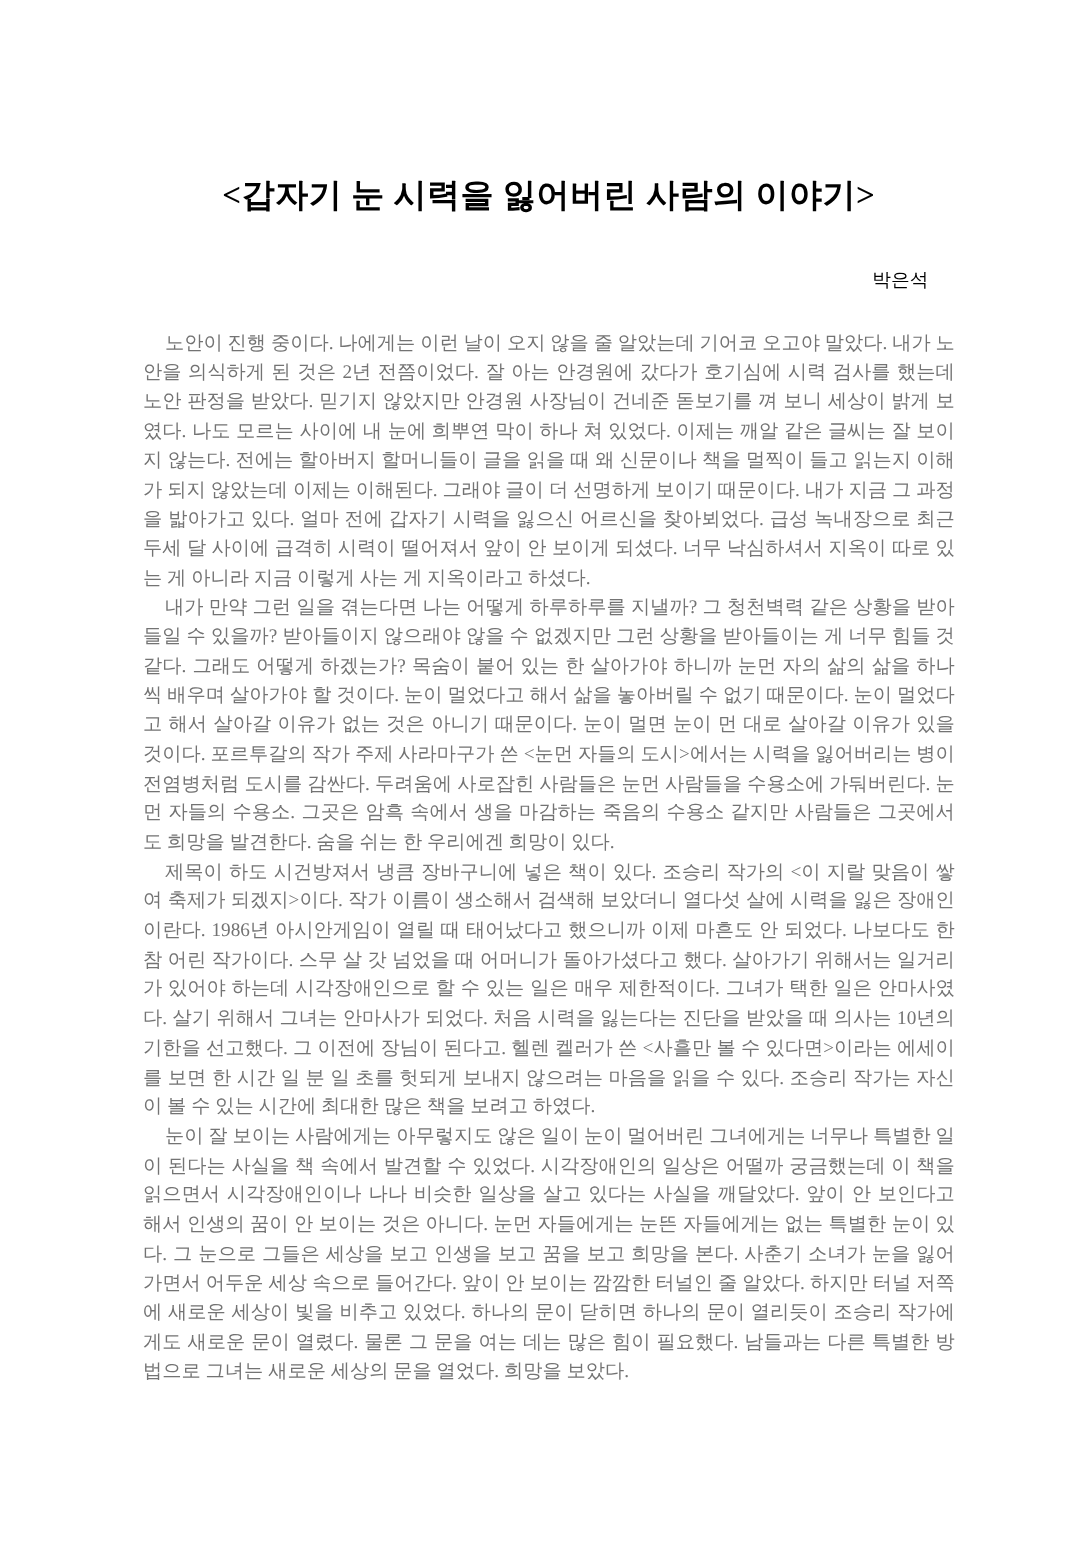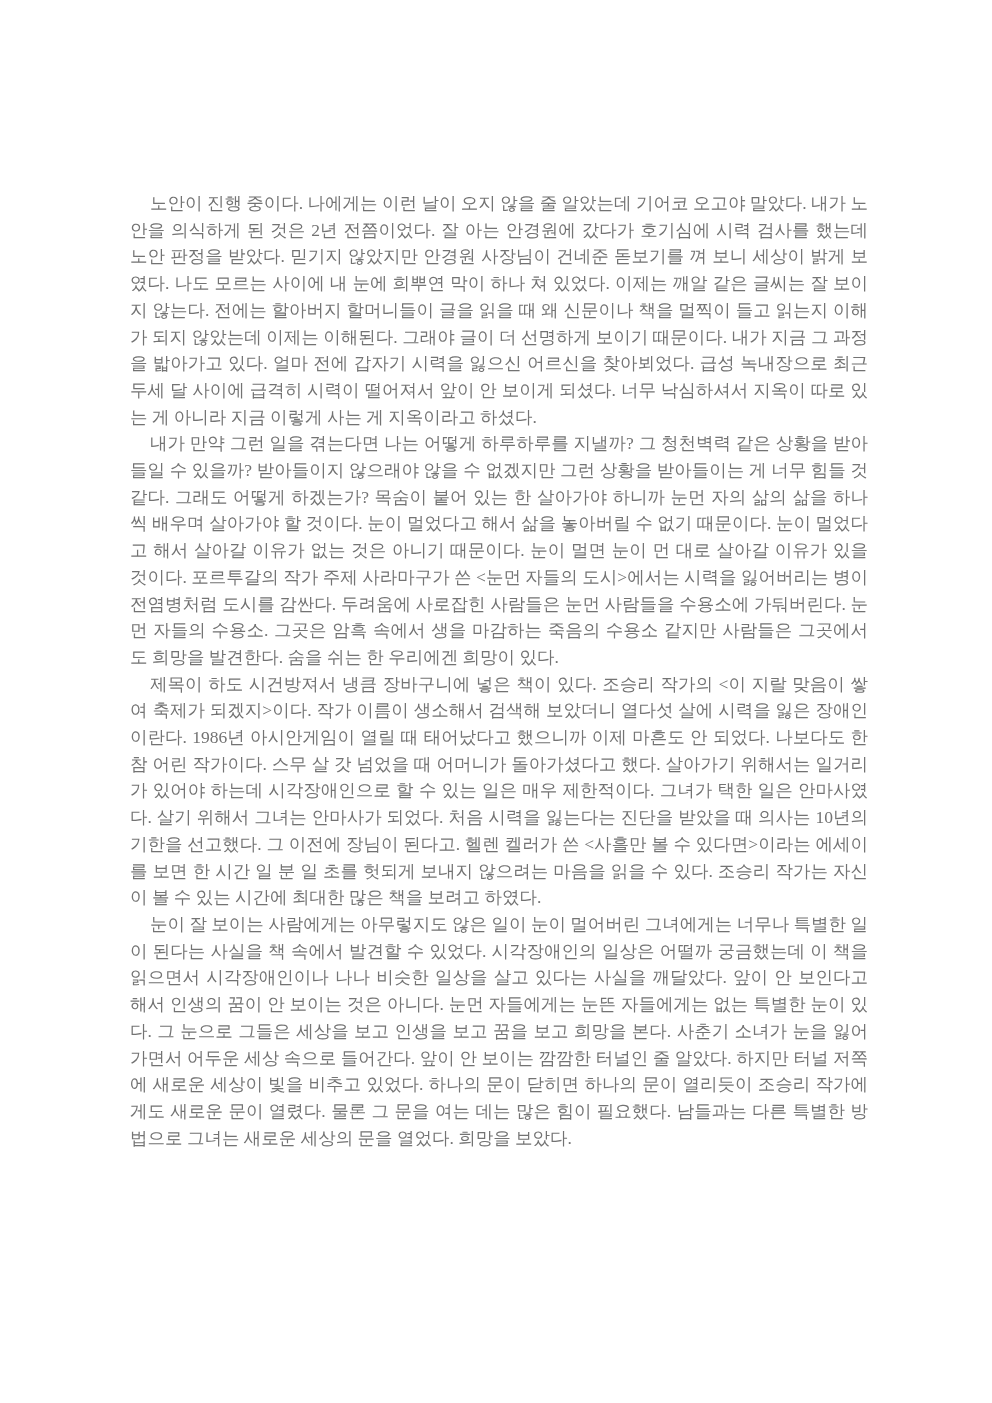--- a/index.html
+++ b/index.html
@@ -51,21 +51,23 @@
   .doc-body p {
     margin: 0;
     padding: 0;
     text-indent: 20px;
   }
 </style>
 </head>
 <body>
 
 <div class="page">
+  <h1 class="doc-title">&lt;갑자기 눈 시력을 잃어버린 사람의 이야기&gt;</h1>
 
+  <div class="doc-author">박은석</div>
 
   <div class="doc-body">
     <p>노안이 진행 중이다. 나에게는 이런 날이 오지 않을 줄 알았는데 기어코 오고야 말았다. 내가 노안을 의식하게 된 것은 2년 전쯤이었다. 잘 아는 안경원에 갔다가 호기심에 시력 검사를 했는데 노안 판정을 받았다. 믿기지 않았지만 안경원 사장님이 건네준 돋보기를 껴 보니 세상이 밝게 보였다. 나도 모르는 사이에 내 눈에 희뿌연 막이 하나 쳐 있었다. 이제는 깨알 같은 글씨는 잘 보이지 않는다. 전에는 할아버지 할머니들이 글을 읽을 때 왜 신문이나 책을 멀찍이 들고 읽는지 이해가 되지 않았는데 이제는 이해된다. 그래야 글이 더 선명하게 보이기 때문이다. 내가 지금 그 과정을 밟아가고 있다. 얼마 전에 갑자기 시력을 잃으신 어르신을 찾아뵈었다. 급성 녹내장으로 최근 두세 달 사이에 급격히 시력이 떨어져서 앞이 안 보이게 되셨다. 너무 낙심하셔서 지옥이 따로 있는 게 아니라 지금 이렇게 사는 게 지옥이라고 하셨다.</p>
     <p>내가 만약 그런 일을 겪는다면 나는 어떻게 하루하루를 지낼까? 그 청천벽력 같은 상황을 받아들일 수 있을까? 받아들이지 않으래야 않을 수 없겠지만 그런 상황을 받아들이는 게 너무 힘들 것 같다. 그래도 어떻게 하겠는가? 목숨이 붙어 있는 한 살아가야 하니까 눈먼 자의 삶의 삶을 하나씩 배우며 살아가야 할 것이다. 눈이 멀었다고 해서 삶을 놓아버릴 수 없기 때문이다. 눈이 멀었다고 해서 살아갈 이유가 없는 것은 아니기 때문이다. 눈이 멀면 눈이 먼 대로 살아갈 이유가 있을 것이다. 포르투갈의 작가 주제 사라마구가 쓴 &lt;눈먼 자들의 도시&gt;에서는 시력을 잃어버리는 병이 전염병처럼 도시를 감싼다. 두려움에 사로잡힌 사람들은 눈먼 사람들을 수용소에 가둬버린다. 눈먼 자들의 수용소. 그곳은 암흑 속에서 생을 마감하는 죽음의 수용소 같지만 사람들은 그곳에서도 희망을 발견한다. 숨을 쉬는 한 우리에겐 희망이 있다.</p>
     <p>제목이 하도 시건방져서 냉큼 장바구니에 넣은 책이 있다. 조승리 작가의 &lt;이 지랄 맞음이 쌓여 축제가 되겠지&gt;이다. 작가 이름이 생소해서 검색해 보았더니 열다섯 살에 시력을 잃은 장애인이란다. 1986년 아시안게임이 열릴 때 태어났다고 했으니까 이제 마흔도 안 되었다. 나보다도 한참 어린 작가이다. 스무 살 갓 넘었을 때 어머니가 돌아가셨다고 했다. 살아가기 위해서는 일거리가 있어야 하는데 시각장애인으로 할 수 있는 일은 매우 제한적이다. 그녀가 택한 일은 안마사였다. 살기 위해서 그녀는 안마사가 되었다. 처음 시력을 잃는다는 진단을 받았을 때 의사는 10년의 기한을 선고했다. 그 이전에 장님이 된다고. 헬렌 켈러가 쓴 &lt;사흘만 볼 수 있다면&gt;이라는 에세이를 보면 한 시간 일 분 일 초를 헛되게 보내지 않으려는 마음을 읽을 수 있다. 조승리 작가는 자신이 볼 수 있는 시간에 최대한 많은 책을 보려고 하였다.</p>
     <p>눈이 잘 보이는 사람에게는 아무렇지도 않은 일이 눈이 멀어버린 그녀에게는 너무나 특별한 일이 된다는 사실을 책 속에서 발견할 수 있었다. 시각장애인의 일상은 어떨까 궁금했는데 이 책을 읽으면서 시각장애인이나 나나 비슷한 일상을 살고 있다는 사실을 깨달았다. 앞이 안 보인다고 해서 인생의 꿈이 안 보이는 것은 아니다. 눈먼 자들에게는 눈뜬 자들에게는 없는 특별한 눈이 있다. 그 눈으로 그들은 세상을 보고 인생을 보고 꿈을 보고 희망을 본다. 사춘기 소녀가 눈을 잃어가면서 어두운 세상 속으로 들어간다. 앞이 안 보이는 깜깜한 터널인 줄 알았다. 하지만 터널 저쪽에 새로운 세상이 빛을 비추고 있었다. 하나의 문이 닫히면 하나의 문이 열리듯이 조승리 작가에게도 새로운 문이 열렸다. 물론 그 문을 여는 데는 많은 힘이 필요했다. 남들과는 다른 특별한 방법으로 그녀는 새로운 세상의 문을 열었다. 희망을 보았다.</p>
   </div>
 </div>
 
 </body></html>

